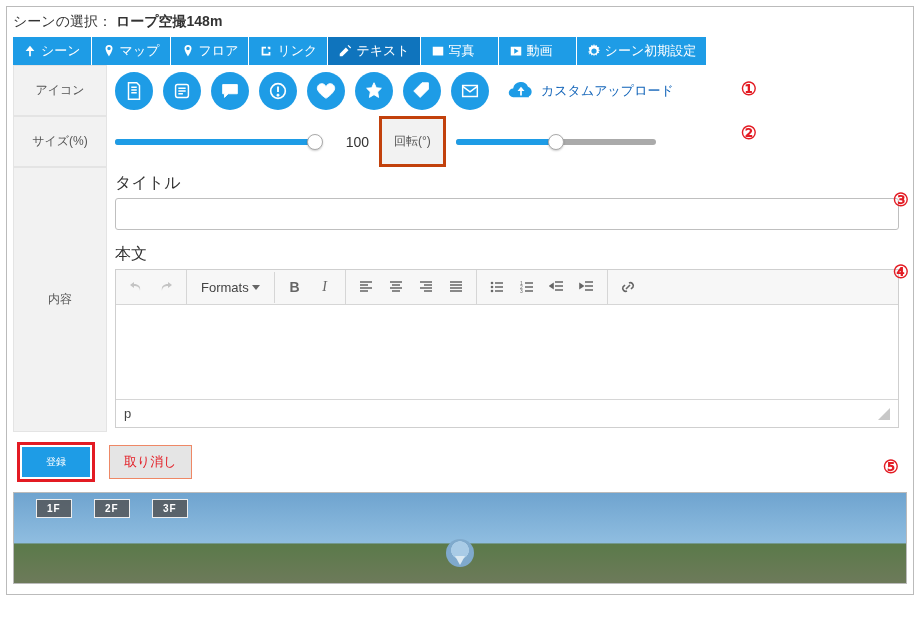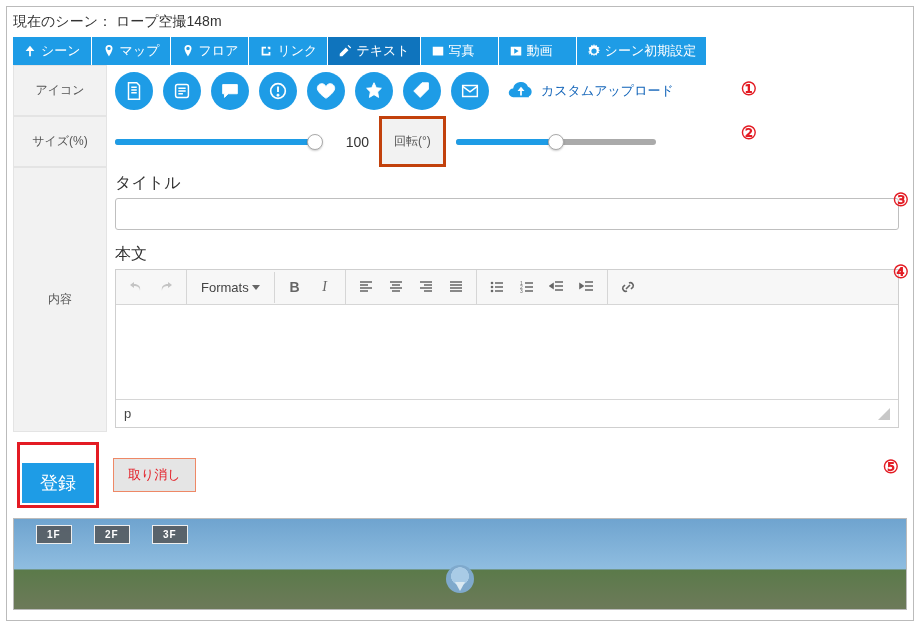--- a/index.html
+++ b/index.html
@@ -1,19 +1,19 @@
 <!DOCTYPE html>
 <html><head>
 <meta charset="utf-8">
 <style>
   * { box-sizing: border-box; margin: 0; padding: 0; }
   body { font-family: "Meiryo", "Hiragino Sans", sans-serif; font-size: 13px; color: #333; background: #fff; padding: 6px; width: 920px; }
   .frame { border: 1px solid #bbb; padding: 4px 6px 10px 6px; }
   .scene-line { padding: 2px 0 6px 0; font-size: 14px; }
-  .scene-line .bold { font-weight: normal; }
+  .scene-line .bold { font-weight: bold; }
   .tabs { display: flex; gap: 0; }
   .tab { background: #1e9ce6; color: #fff; padding: 5px 10px; font-size: 13px; border-right: 1px solid #fff; display: flex; align-items: center; gap: 4px; min-width: 78px; cursor: pointer; }
   .tab.active { background: #0f74bd; }
   .tab .ticon { width: 14px; height: 14px; display: inline-block; }
   .note { padding: 10px 0 8px 0; }
   .form-row { display: flex; align-items: center; }
   .form-label { width: 94px; background: #f2f2f2; border: 1px solid #e4e4e4; text-align: center; padding: 16px 4px; font-size: 12px; color: #555; align-self: stretch; display:flex; align-items:center; justify-content:center;}
   .icon-cell { flex: 1; padding: 4px 8px; display: flex; align-items: center; gap: 10px; position: relative; text-align: right; }
   .circle-icon { width: 38px; height: 38px; border-radius: 50%; background: #1e9ce6; color: #fff; display: inline-flex; align-items: center; justify-content: center; font-size: 20px; cursor: pointer; }
   .circle-icon svg { width: 22px; height: 22px; fill: #fff; stroke: #fff; }
@@ -37,37 +37,37 @@
   .editor-tb { display: flex; align-items: center; border-bottom: 1px solid #d6d6d6; background: #f7f7f7; padding: 0; }
   .tb-group { display: flex; align-items: center; border-right: 1px solid #d6d6d6; padding: 4px 6px; gap: 2px; }
   .tb-btn { width: 28px; height: 26px; display: inline-flex; align-items: center; justify-content: center; color: #666; font-size: 14px; cursor: pointer; border-radius: 2px; }
   .tb-btn.disabled { color: #c4c4c4; cursor: default; }
   .tb-formats { padding: 4px 8px; font-size: 13px; color: #444; cursor: pointer; display:flex; align-items:center; gap:3px;}
   .caret{ width:0;height:0;border-left:4px solid transparent;border-right:4px solid transparent;border-top:5px solid #666; display:inline-block;}
   .editor-area { min-height: 94px; background: #fff; padding: 6px; }
   .editor-status { border-top: 1px solid #d6d6d6; padding: 6px 8px; font-size: 13px; color: #444; display:flex; justify-content:space-between; align-items:center;}
   .resize-grip{ width:0;height:0; border-style:solid; border-width:0 0 12px 12px; border-color:transparent transparent #c8c8c8 transparent;}
   .actions { display: flex; align-items: center; gap: 14px; padding: 10px 4px; position: relative; }
-  .btn-primary { background: #1e9ce6; color: #fff; border: none; padding: 8px 18px; font-size: 18px; cursor: pointer; margin-top: 16px; }
+  .btn-primary { background: #1e9ce6; color: #fff; border: none; padding: 8px 24px; font-size: 10px; cursor: pointer; }
   .hl-box { border: 3px solid #e31b23; padding: 2px; display: inline-block; }
   .btn-cancel { background: #e5e5e5; color: #e31b23; border: 1px solid #e86; padding: 7px 14px; font-size: 13px; cursor: pointer; }
   .pano { height: 92px; border: 1px solid #bbb; position: relative; overflow: hidden; background: linear-gradient(#6fa4cf 0%, #8fbde0 55%, #5b7a4a 57%, #6d7a5a 100%); }
   .floor-btn { position: absolute; top: 6px; background: rgba(84,86,88,.85); color: #fff; font-weight: bold; font-size: 10px; border: 1px solid #eee; padding: 3px 10px; cursor: pointer; letter-spacing:1px;}
   .f1{left:22px} .f2{left:80px} .f3{left:138px}
   .palm { width: 28px; height: 28px; position: absolute; left: 50%; top: 46px; transform: translateX(-50%); background: radial-gradient(circle at 50% 40%, #a9cbe6 40%, #7fa9cc 42%); border-radius: 50%; display:flex;align-items:center;justify-content:center;}
   .palm::after{content:"";width:0;height:0;border-left:5px solid transparent;border-right:5px solid transparent;border-top:9px solid #dbe9f2;position:absolute;top:60%;}
   svg { display: block; }
 </style>
 </head>
 <body>
 
 <div class="frame">
 
   <div class="scene-line">
-    <span>現在のシーン：</span>
+    <span>シーンの選択：</span>
     <span class="bold">ロープ空撮148m</span>
   </div>
 
   <div class="tabs">
     <div class="tab">
         <span class="ticon">
           <svg viewBox="0 0 16 16">
             <path fill="#fff" d="M8 2l5 6H9v6H7V8H3z"></path>
           </svg>
         </span>

